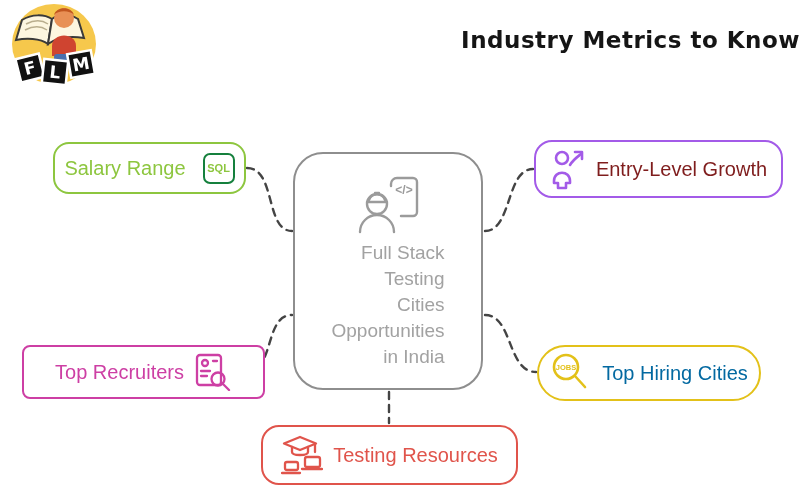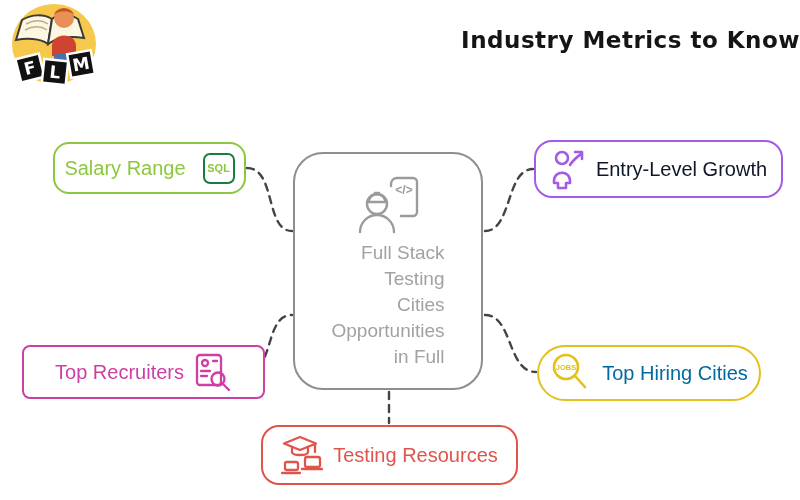--- a/index.html
+++ b/index.html
@@ -45,21 +45,21 @@
   .node-salary   { left: 53px;  top: 142px; width: 193px; height: 52px; border-color: #8dc63f; border-radius: 16px; gap: 17px; }
   .node-salary .label { color: #8dc63f; }
   .sql-badge {
     width: 32px; height: 31px;
     border: 2px solid #15803d; border-radius: 7px;
     display: flex; align-items: center; justify-content: center;
     color: #8dc63f; font-weight: 700; font-size: 11px;
   }
 
   .node-entry    { left: 534px; top: 140px; width: 249px; height: 58px; border-color: #a35be8; border-radius: 18px; }
-  .node-entry .label { color: #0f172a; }
+  .node-entry .label { color: #7f1d1d; }
 
   .node-recruiters { left: 22px; top: 345px; width: 243px; height: 54px; border-color: #cd3fa4; border-radius: 8px; }
   .node-recruiters .label { color: #cd3fa4; }
 
   .node-hiring   { left: 537px; top: 345px; width: 224px; height: 56px; border-color: #e3c119; border-radius: 28px; }
   .node-hiring .label { color: #0369a1; }
 
   .node-learning { left: 261px; top: 425px; width: 257px; height: 60px; border-color: #e0544b; border-radius: 18px; }
   .node-learning .label { color: #e0544b; }
 
@@ -143,21 +143,21 @@
 
         <path d="M7 60 A17 17 0 0 1 41 60"></path>
       </g>
       <text x="51" y="22" text-anchor="middle" font-size="12" font-weight="700" fill="#9b9b9b">&lt;/&gt;</text>
     </svg>
     <div class="center-text">
       <div>Full Stack</div>
       <div>Testing</div>
       <div>Cities</div>
       <div>Opportunities</div>
-      <div>in Full</div>
+      <div>in India</div>
     </div>
   </div>
 
   <div class="node node-salary">
     <span class="label">Salary Range</span>
     <span class="sql-badge">
       <span>SQL</span>
     </span>
   </div>
 

